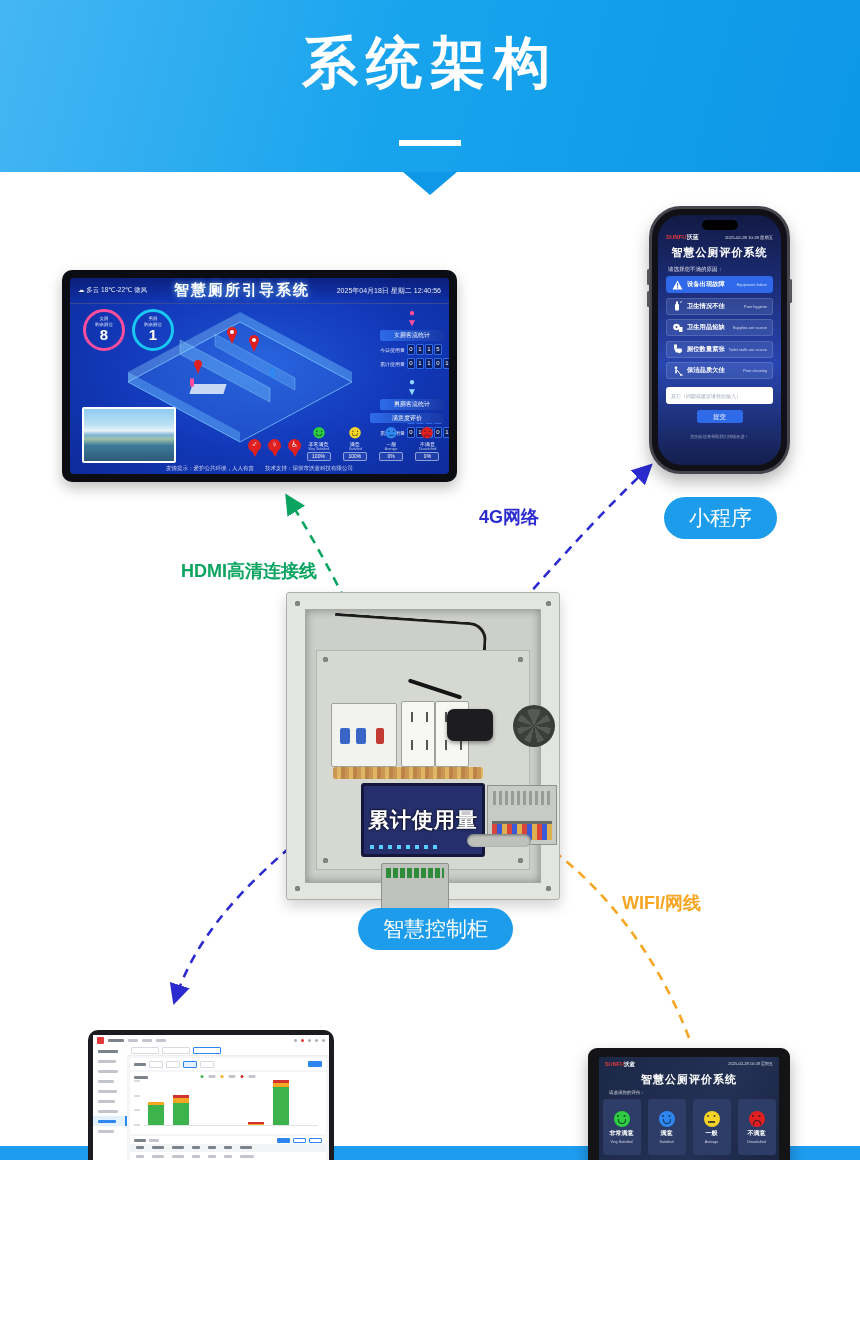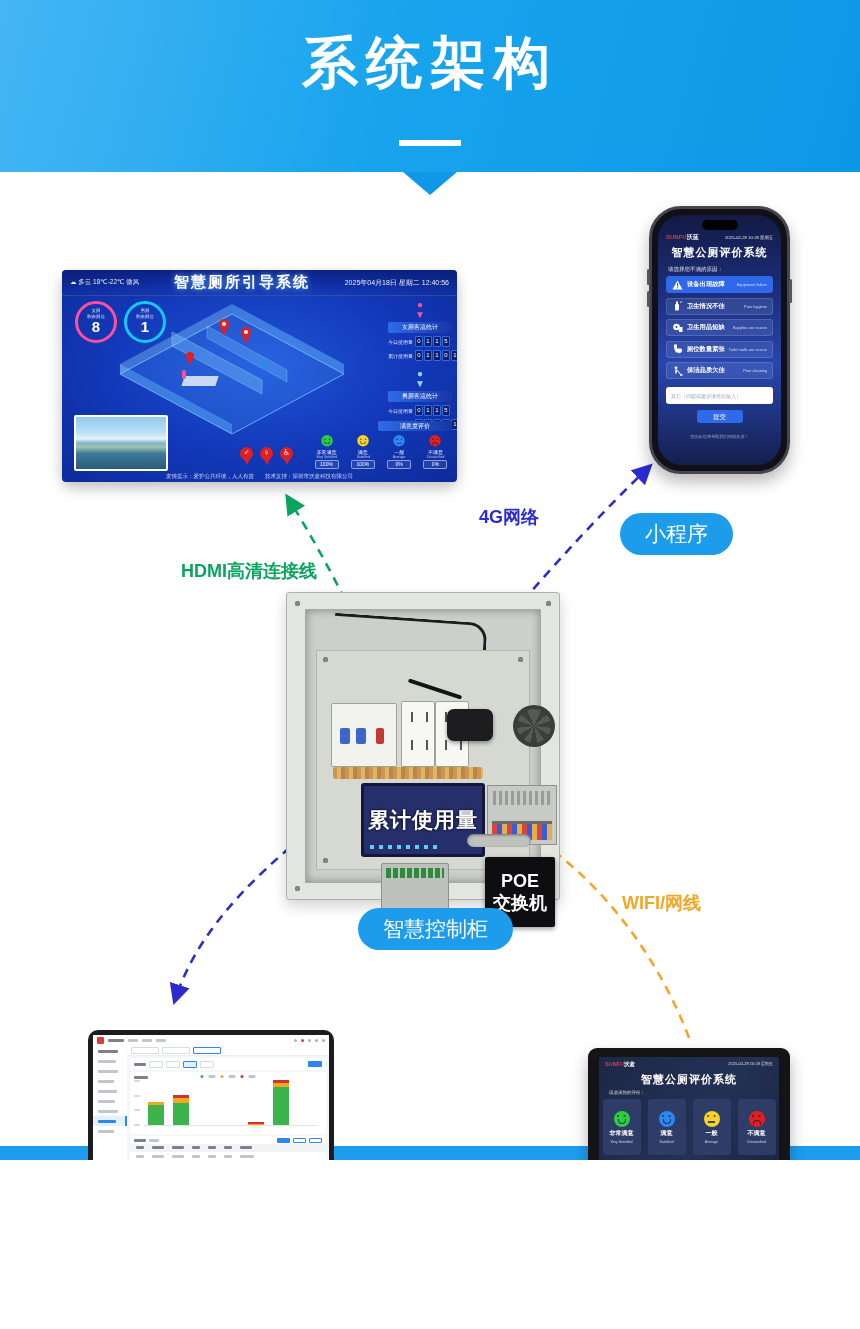--- a/index.html
+++ b/index.html
@@ -21,21 +21,21 @@
   .bottom-bar{position:absolute;left:0;bottom:0;width:860px;height:14px;background:#1E9DF0;}
 
   
   .pill{position:absolute;background:#1C9CEB;color:#fff;border-radius:999px;
         font-size:21px;padding:7px 25px;white-space:nowrap;}
   .conn-label{position:absolute;font-size:18px;font-weight:bold;white-space:nowrap;}
   .overlay{position:absolute;left:0;top:0;pointer-events:none;}
 
   
   .tv{position:absolute;left:62px;top:270px;width:395px;height:212px;background:#0b0d12;
-      border-radius:10px;box-sizing:border-box;box-shadow:0 6px 14px rgba(0,0,0,.25);}
+      border-radius:10px;padding:8px;box-sizing:border-box;box-shadow:0 6px 14px rgba(0,0,0,.25);}
   .tv-screen{position:relative;width:100%;height:100%;border-radius:4px;overflow:hidden;
              background:radial-gradient(ellipse at 50% 45%,#1E55D6 0%,#1238B8 55%,#0D2B9A 100%);}
   .scr-head{position:absolute;top:0;left:0;right:0;height:25px;display:flex;align-items:center;
             border-bottom:1px solid rgba(255,255,255,.18);
             background:linear-gradient(180deg,rgba(8,18,90,.55),rgba(8,18,90,0));color:#fff;}
   .scr-weather{font-size:6.5px;margin-left:8px;opacity:.9;}
   .scr-title{flex:1;text-align:center;font-size:15px;font-weight:bold;letter-spacing:2px;
              text-shadow:0 0 6px rgba(120,200,255,.9);}
   .scr-dt{font-size:7px;margin-right:8px;opacity:.9;}
   .circle{position:absolute;width:42px;height:42px;border-radius:50%;border:3px solid;
@@ -457,21 +457,21 @@
             </svg>
           <span class="cn">保洁品质欠佳</span>
           <span class="en">Poor cleaning</span>
         </div>
       </div>
       <input class="p-input" placeholder="其它（问题或建议请在此输入）" style="">
       <div class="p-submit">提交</div>
       <div class="p-footer">您的反馈将帮助我们持续改进！</div>
     </div>
   </div>
-  <div class="pill" style="left:620px;top:497px;margin-top:16px;">小程序</div>
+  <div class="pill" style="left:664px;top:497px;">小程序</div>
 
   <div class="cabinet">
     <div class="screw" style="left:8px;top:8px;"></div>
       <div class="screw" style="right:8px;top:8px;"></div>
     <div class="screw" style="left:8px;bottom:8px;"></div>
       <div class="screw" style="right:8px;bottom:8px;"></div>
     <div class="cab-inner">
       <div class="cab-cable"></div>
       <div class="cab-panel">
         <div class="screw" style="left:6px;top:6px;"></div>
@@ -486,24 +486,20 @@
         <div class="outlet" style="left:84px;"></div>
         <div class="outlet" style="left:118px;"></div>
         <div class="antenna"></div>
         <div class="fan"></div>
         <div class="wires"></div>
         <div class="gateway">
           <span>累计使用量</span>
         </div>
         <div class="psu"></div>
         <div class="din"></div>
-        <div class="poe">
-          <span>POE</span>
-          <span>交换机</span>
-        </div>
         <div class="handle"></div>
       </div>
     </div>
   </div>
   <div class="pill" style="left:358px;top:908px;">智慧控制柜</div>
 
   <div class="laptop-screen">
     <div class="lap-inner">
       <div class="lap-top">
         <div class="lap-logo"></div>

